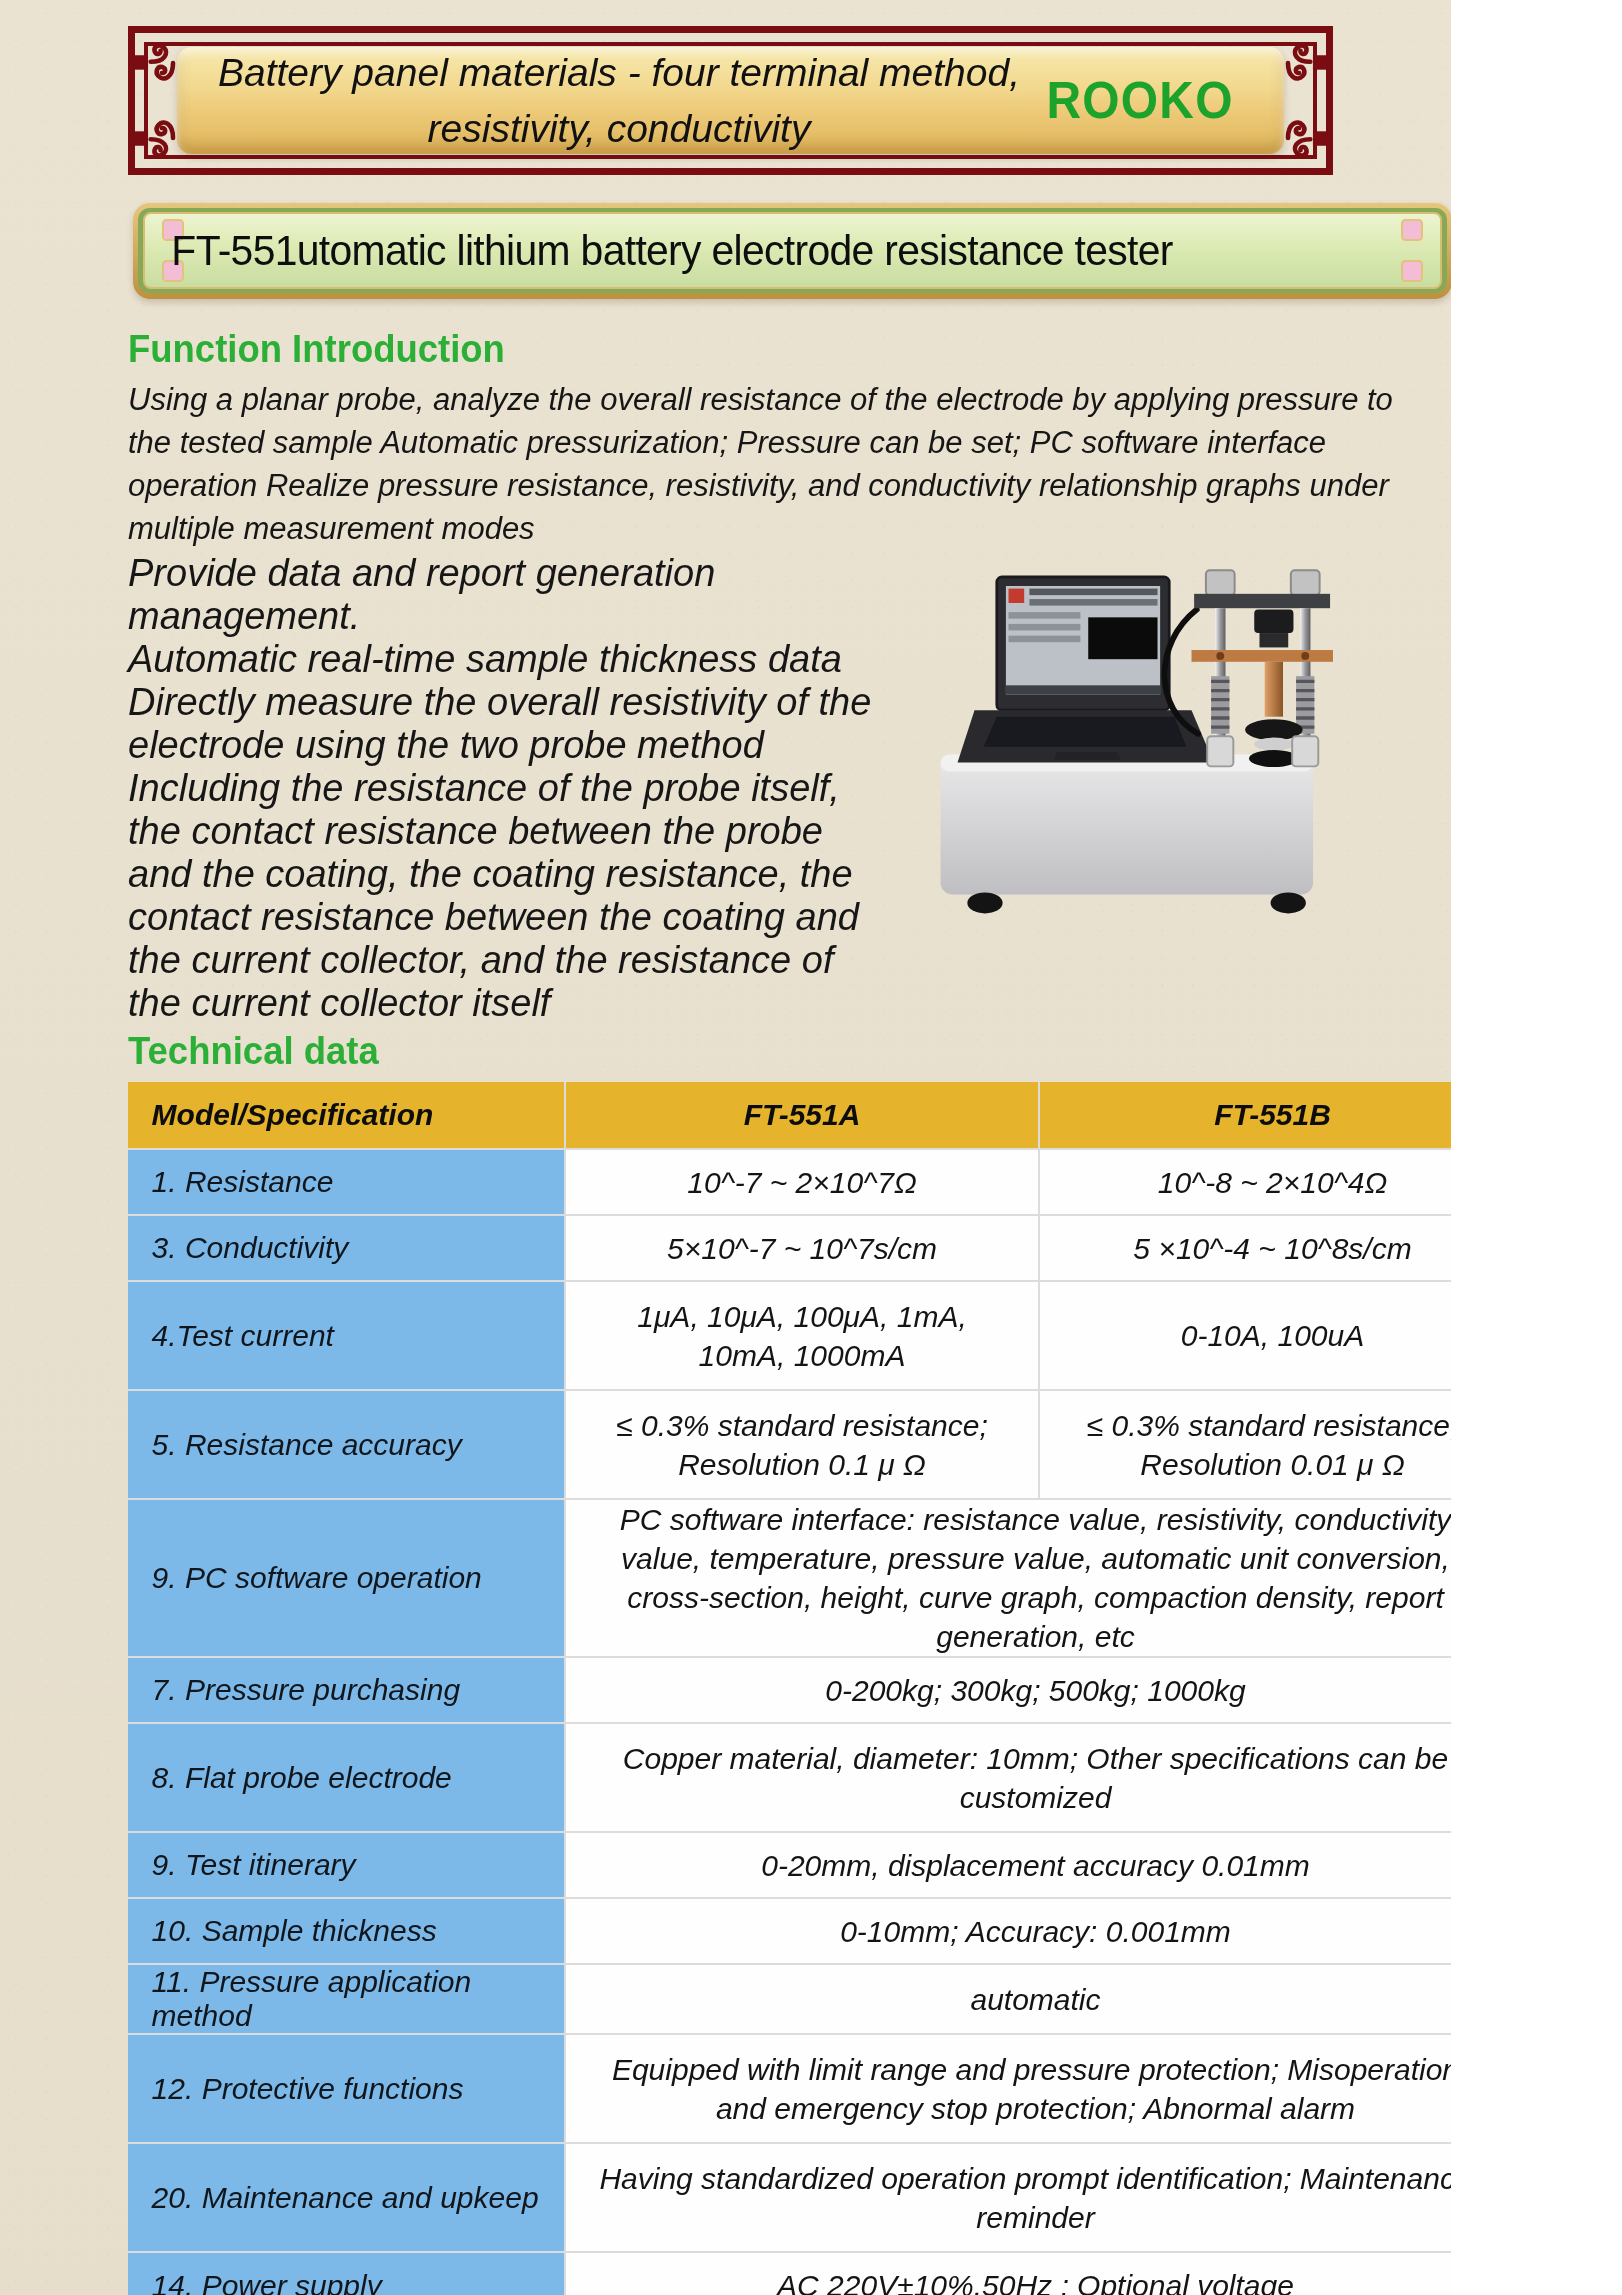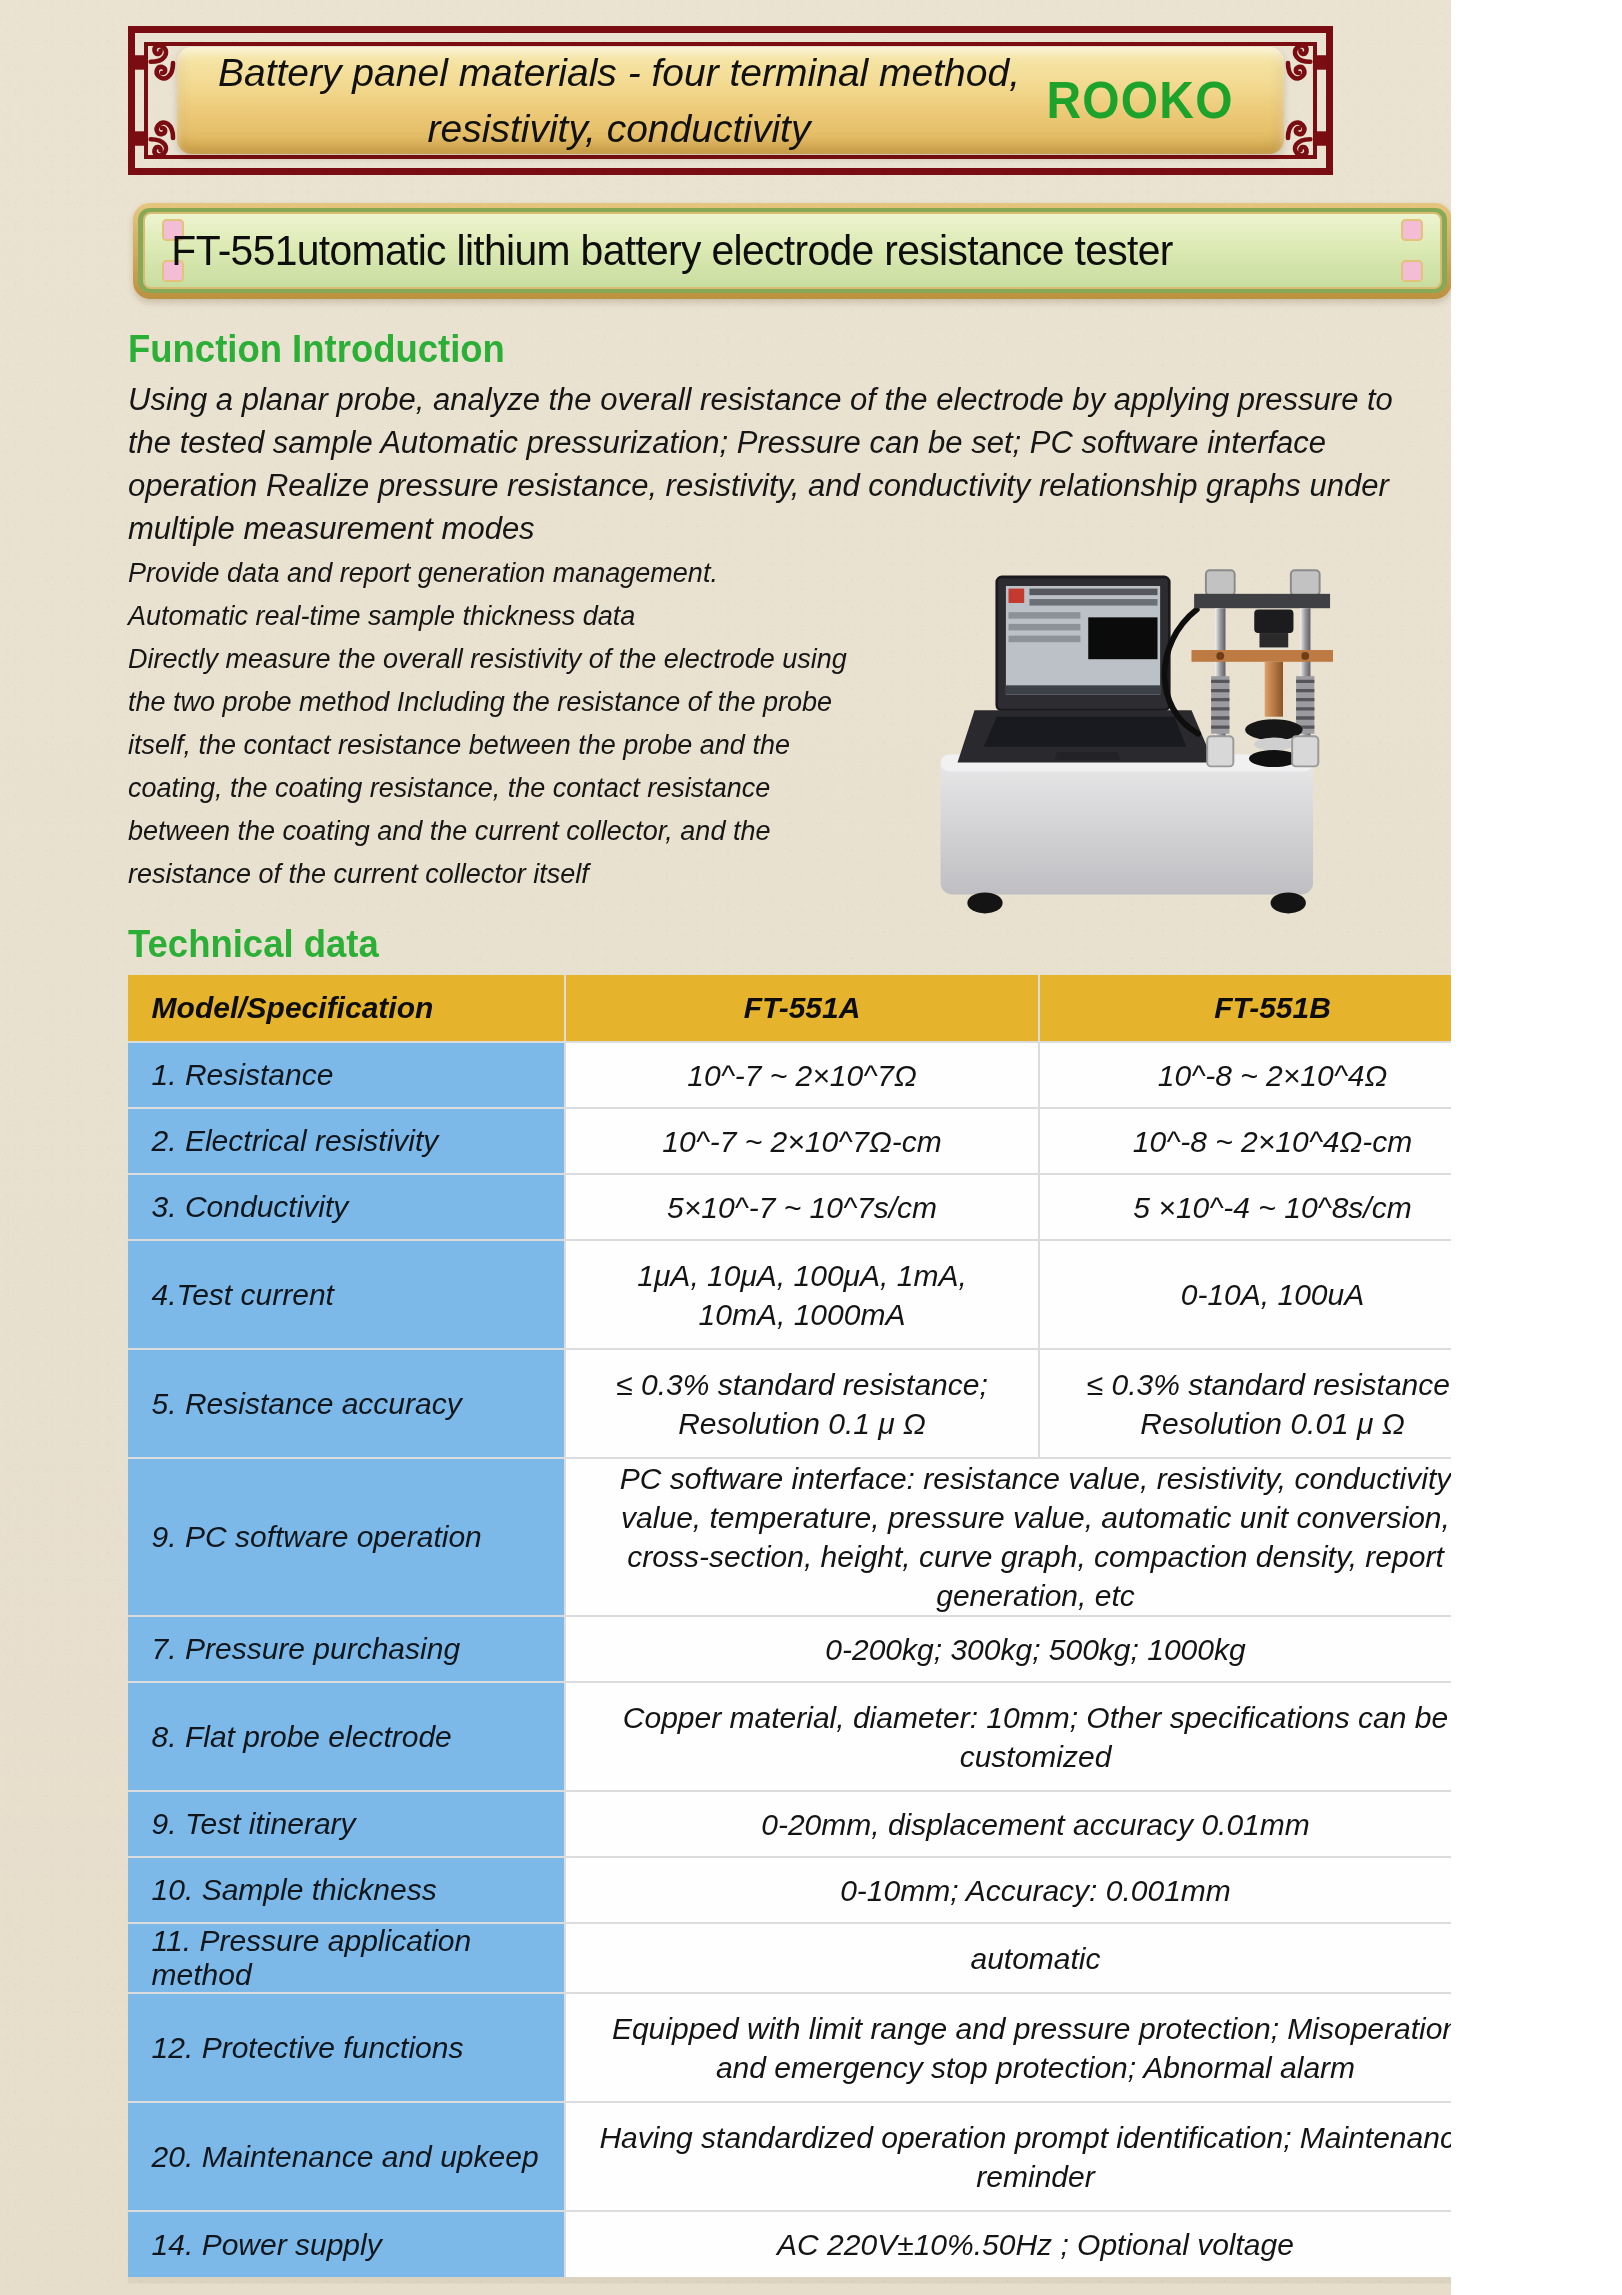--- a/index.html
+++ b/index.html
@@ -92,21 +92,21 @@
     font-size:38px; font-weight:bold; color:#2CAF37;
     transform:scaleX(.96); transform-origin:left;
   }
   .intro-p1 {
     margin-top:7.9px; width:1302px;
     font-style:italic; font-size:31px; line-height:43px; color:#161616;
   }
   .intro-row { display:flex; margin-top:1.3px; gap:23.6px; }
   .intro-p2 {
     flex:1;
-    font-style:italic; font-size:27px; line-height:43px; color:#161616;
+    font-style:italic; font-size:38px; line-height:43px; color:#161616;
     white-space:pre-line;
   }
   .photo { width:432px; height:366px; flex:0 0 432px; }
 
   
   .tech-heading { margin-top:5.2px; }
   table.spec {
     margin-top:9.2px;
     width:1377px;
     border-collapse:collapse;
@@ -269,25 +269,20 @@
         <th class="hdr first">Model/Specification</th>
         <th class="hdr colA">FT-551A</th>
         <th class="hdr">FT-551B</th>
       </tr>
       <tr class="h1">
         <td class="label">1. Resistance</td>
         <td class="val colA">10^-7 ~ 2×10^7Ω</td>
         <td class="val">10^-8 ~ 2×10^4Ω</td>
       </tr>
       <tr class="h1">
-        <td class="label">2. Electrical resistivity</td>
-        <td class="val colA">10^-7 ~ 2×10^7Ω-cm</td>
-        <td class="val">10^-8 ~ 2×10^4Ω-cm</td>
-      </tr>
-      <tr class="h1">
         <td class="label">3. Conductivity</td>
         <td class="val colA">5×10^-7 ~ 10^7s/cm</td>
         <td class="val">5 ×10^-4 ~ 10^8s/cm</td>
       </tr>
       <tr class="h2">
         <td class="label">4.Test current</td>
         <td class="val colA">1μA, 10μA, 100μA, 1mA,
 10mA, 1000mA</td>
         <td class="val">0-10A,  100uA</td>
       </tr>

